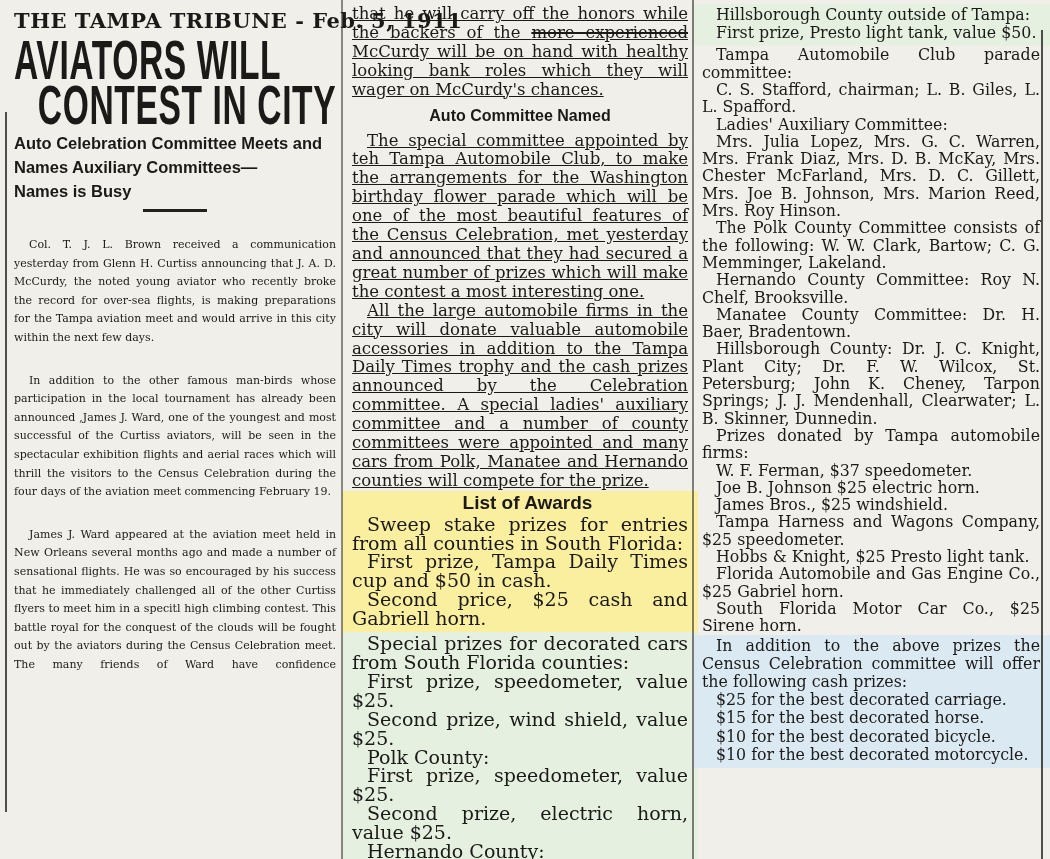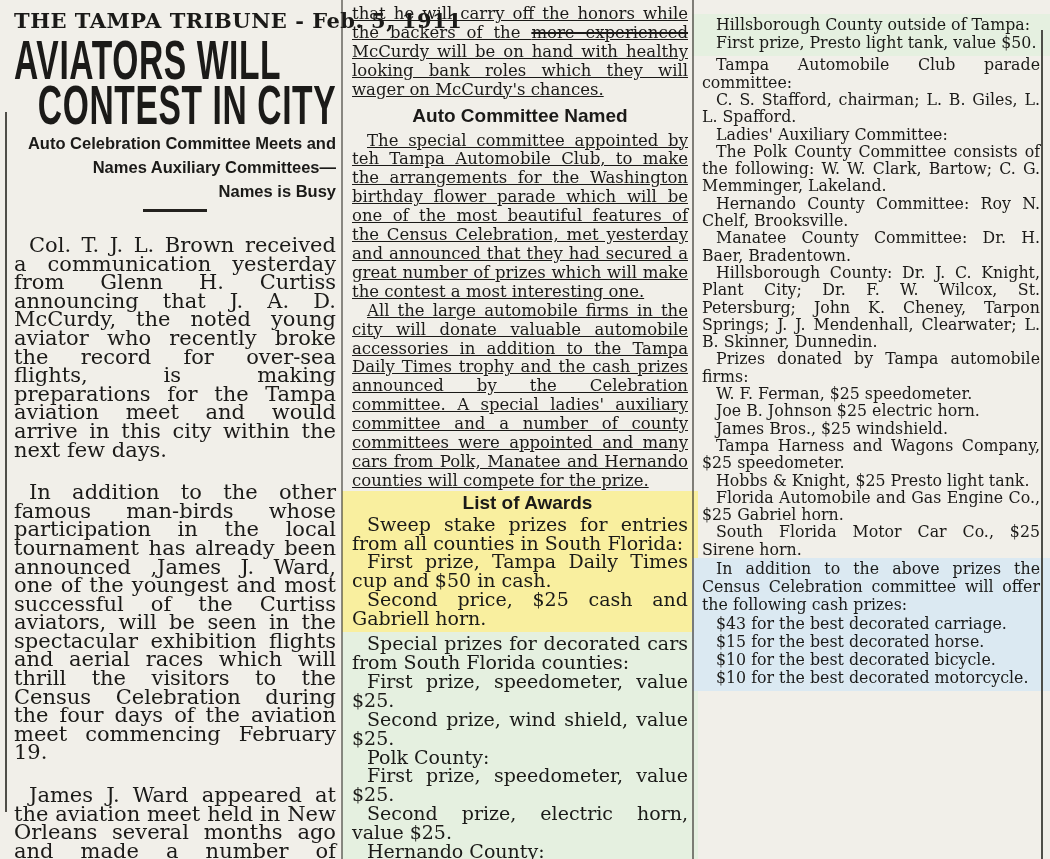--- a/index.html
+++ b/index.html
@@ -5,49 +5,49 @@
   html,body { margin:0; padding:0; background:#888; }
   .page {
     position:relative; width:1050px; height:859px; overflow:hidden;
     background:#f1efe9;
     font-family:"DejaVu Serif","Liberation Serif",serif;
     color:#1b1a18;
   }
   .col { position:absolute; }
   .col1 { left:14px;  top:8px;  width:322px; }
   .col2 { left:352px; top:5px;  width:336px; }
-  .col3 { left:702px; top:14px;  width:338px; }
+  .col3 { left:702px; top:4px;  width:338px; }
 
   p { margin:0; text-align:justify; }
 
   
   .dateline { font-size:21px; font-weight:bold; letter-spacing:.5px; white-space:nowrap; text-align:center; }
   .headline { margin-top:4px; }
   .headline div {
     font-family:"Liberation Sans","DejaVu Sans",sans-serif; font-weight:700;
     font-size:56px; line-height:45px; letter-spacing:1px; white-space:nowrap;
     width:537px; transform:scaleX(.6); transform-origin:top left;
   }
   .headline .l2 { text-align:right; }
   .subhead { margin-top:6px; font-family:"Liberation Sans",sans-serif; font-weight:700;
     font-size:20px; line-height:27px; text-align:center; letter-spacing:.5px; }
   .deck { margin-top:4px; font-family:"Liberation Sans",sans-serif; font-weight:700;
-    font-size:16.5px; line-height:24px; text-align:right; }
+    font-size:16.5px; line-height:24px; text-align:left; }
   .divider { width:64px; height:3px; background:#23211e; margin:6px auto 6px; }
 
   
-  .col1 .bodyp { font-size:21px; line-height:18.6px; text-indent:15px;margin-top:24px; }
+  .col1 .bodyp { font-size:11px; line-height:18.6px; text-indent:15px;margin-top:24px; }
   .col2 .bodyp { font-size:16.5px; line-height:18.9px; text-indent:15px;text-decoration:underline; }
   .col3 .bodyp { font-size:15.8px; line-height:17.3px; text-indent:14px; }
   .noindent { text-indent:0 !important; }
   .runover { text-align-last:justify; }
   .struck { text-decoration:line-through; text-decoration-thickness:2px; }
 
   .section-heading {
-    font-family:"Liberation Sans",sans-serif; font-weight:700; font-size:19px;
+    font-family:"Liberation Sans",sans-serif; font-weight:700; font-size:16px;
     line-height:26px; text-align:center; text-indent:0; margin:3px 0 3px;
   }
 
   
   .hl { margin:0 -10px; padding:2px 10px 4px; }
   .hl p { font-size:19px; line-height:18.9px; text-indent:15px; }
   .col3 .hl p { font-size:15.8px; line-height:18.2px; text-indent:14px; }
   .hl .section-heading { margin:1px 0 2px; }
 
   
@@ -111,35 +111,36 @@
   </div>
 
   <div class="col col3">
     <div class="hl" style="background-color: rgb(229, 240, 224);">
       <p>Hillsborough County outside of Tampa:</p>
       <p>First prize, Presto light tank, value $50.</p>
     </div>
     <p class="bodyp">Tampa Automobile Club parade committee:</p>
     <p class="bodyp">C. S. Stafford, chairman; L. B. Giles, L. L. Spafford.</p>
     <p class="bodyp">Ladies' Auxiliary Committee:</p>
+    <p class="bodyp">Mrs. Julia Lopez, Mrs. G. C. Warren, Mrs. Frank Diaz, Mrs. D. B. McKay, Mrs. Chester McFarland, Mrs. D. C. Gillett, Mrs. Joe B. Johnson, Mrs. Marion Reed, Mrs. Roy Hinson.</p>
     <p class="bodyp">The Polk County Committee consists of the following: W. W. Clark, Bartow; C. G. Memminger, Lakeland.</p>
     <p class="bodyp">Hernando County Committee: Roy N. Chelf, Brooksville.</p>
     <p class="bodyp">Manatee County Committee: Dr. H. Baer, Bradentown.</p>
     <p class="bodyp">Hillsborough County: Dr. J. C. Knight, Plant City; Dr. F. W. Wilcox, St. Petersburg; John K. Cheney, Tarpon Springs; J. J. Mendenhall, Clearwater; L. B. Skinner, Dunnedin.</p>
     <p class="bodyp">Prizes donated by Tampa automobile firms:</p>
-    <p class="bodyp">W. F. Ferman, $25 speedometer.</p>
+    <p class="bodyp">W. F. Ferman, $37 speedometer.</p>
     <p class="bodyp">Joe B. Johnson $25 electric horn.</p>
     <p class="bodyp">James Bros., $25 windshield.</p>
     <p class="bodyp">Tampa Harness and Wagons Company, $25 speedometer.</p>
     <p class="bodyp">Hobbs &amp; Knight, $25 Presto light tank.</p>
     <p class="bodyp">Florida Automobile and Gas Engine Co., $25 Gabriel horn.</p>
     <p class="bodyp">South Florida Motor Car Co., $25 Sirene horn.</p>
 
     <div class="hl" style="background-color: rgb(219, 233, 242);">
       <p>In addition to the above prizes the Census Celebration committee will offer the following cash prizes:</p>
-      <p>$43 for the best decorated carriage.</p>
+      <p>$25 for the best decorated carriage.</p>
       <p>$15 for the best decorated horse.</p>
       <p>$10 for the best decorated bicycle.</p>
       <p>$10 for the best decorated motorcycle.</p>
     </div>
   </div>
 
 </div>
 
 </body></html>

